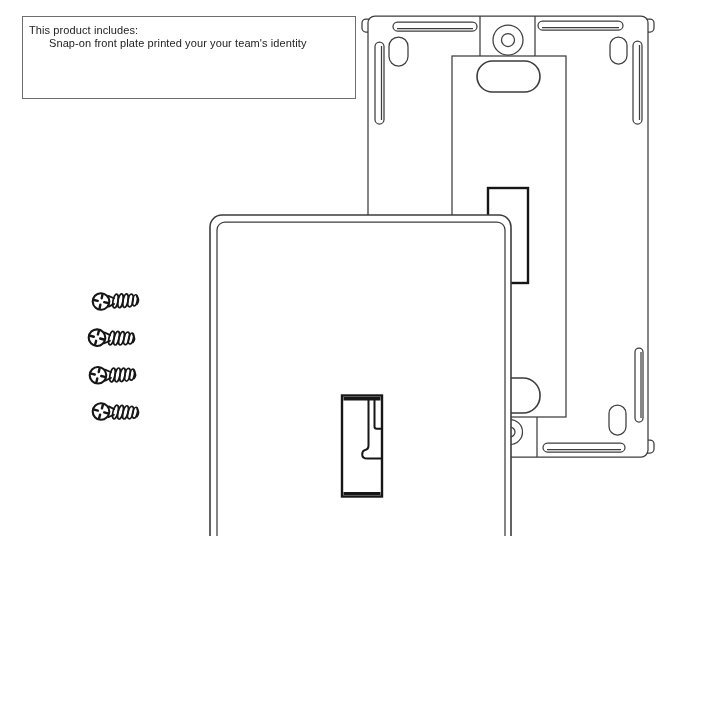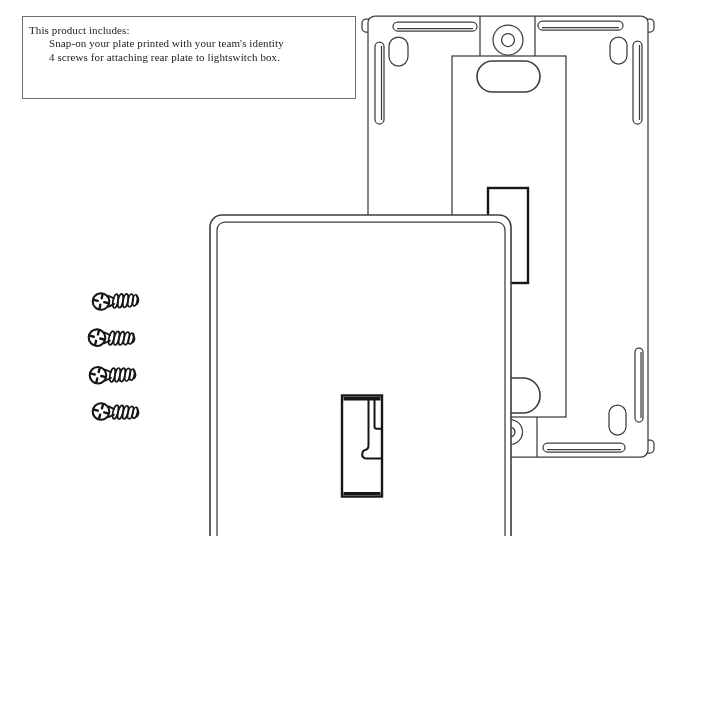--- a/index.html
+++ b/index.html
@@ -5,21 +5,21 @@
   :root{
     --bg-color:#ffffff;
     --line-color:#3d3d3d;
     --bold-color:#161616;
     --text-color:#222222;
     --box-border-color:#6e6e6e;
   }
   html,body{margin:0;padding:0;background:var(--bg-color);}
   .stage{
     position:relative;width:720px;height:536px;background:var(--bg-color);
-    font-family:Liberation Serif, serif;overflow:hidden;
+    font-family:Liberation Sans, sans-serif;overflow:hidden;
   }
   .info-box{
     position:absolute;left:22px;top:16px;width:334px;height:83px;
     box-sizing:border-box;border:1px solid var(--box-border-color);
     background:var(--bg-color);padding:7px 6px 0 6px;
     color:var(--text-color);font-size:11px;line-height:13.4px;
     letter-spacing:0.1px;
   }
   .info-item{margin-left:20px;}
   .drawing{position:absolute;left:0;top:0;}
@@ -32,22 +32,21 @@
   .fillband{fill:var(--bold-color);stroke:none;}
   .screw{stroke:var(--bold-color);}
 </style>
 </head>
 <body>
 
 <div class="stage">
 
   <div class="info-box">
     <div class="info-title">This product includes:</div>
-    <div class="info-item">Snap-on your plate printed with your team's identity</div>
-    <div class="info-item">4 screws for attaching rear plate to lightswitch box.</div>
+    <div class="info-item">Snap-on front plate printed your your team's identity</div>
   </div>
 
   <svg class="drawing" width="720" height="720" viewBox="0 0 720 720" xmlns="http://www.w3.org/2000/svg" xmlns:xlink="http://www.w3.org/1999/xlink">
 
     <defs>
       <g id="screw" fill="none" stroke-width="1.7" stroke-linecap="round">
         <circle cx="9" cy="11" r="8.3" stroke-width="2.1"></circle>
         <g transform="rotate(14 9 11)">
           <line x1="9" y1="3.9" x2="9" y2="7.7" stroke-width="2.4"></line>
           <line x1="9" y1="14.3" x2="9" y2="18.1" stroke-width="2.4"></line>

